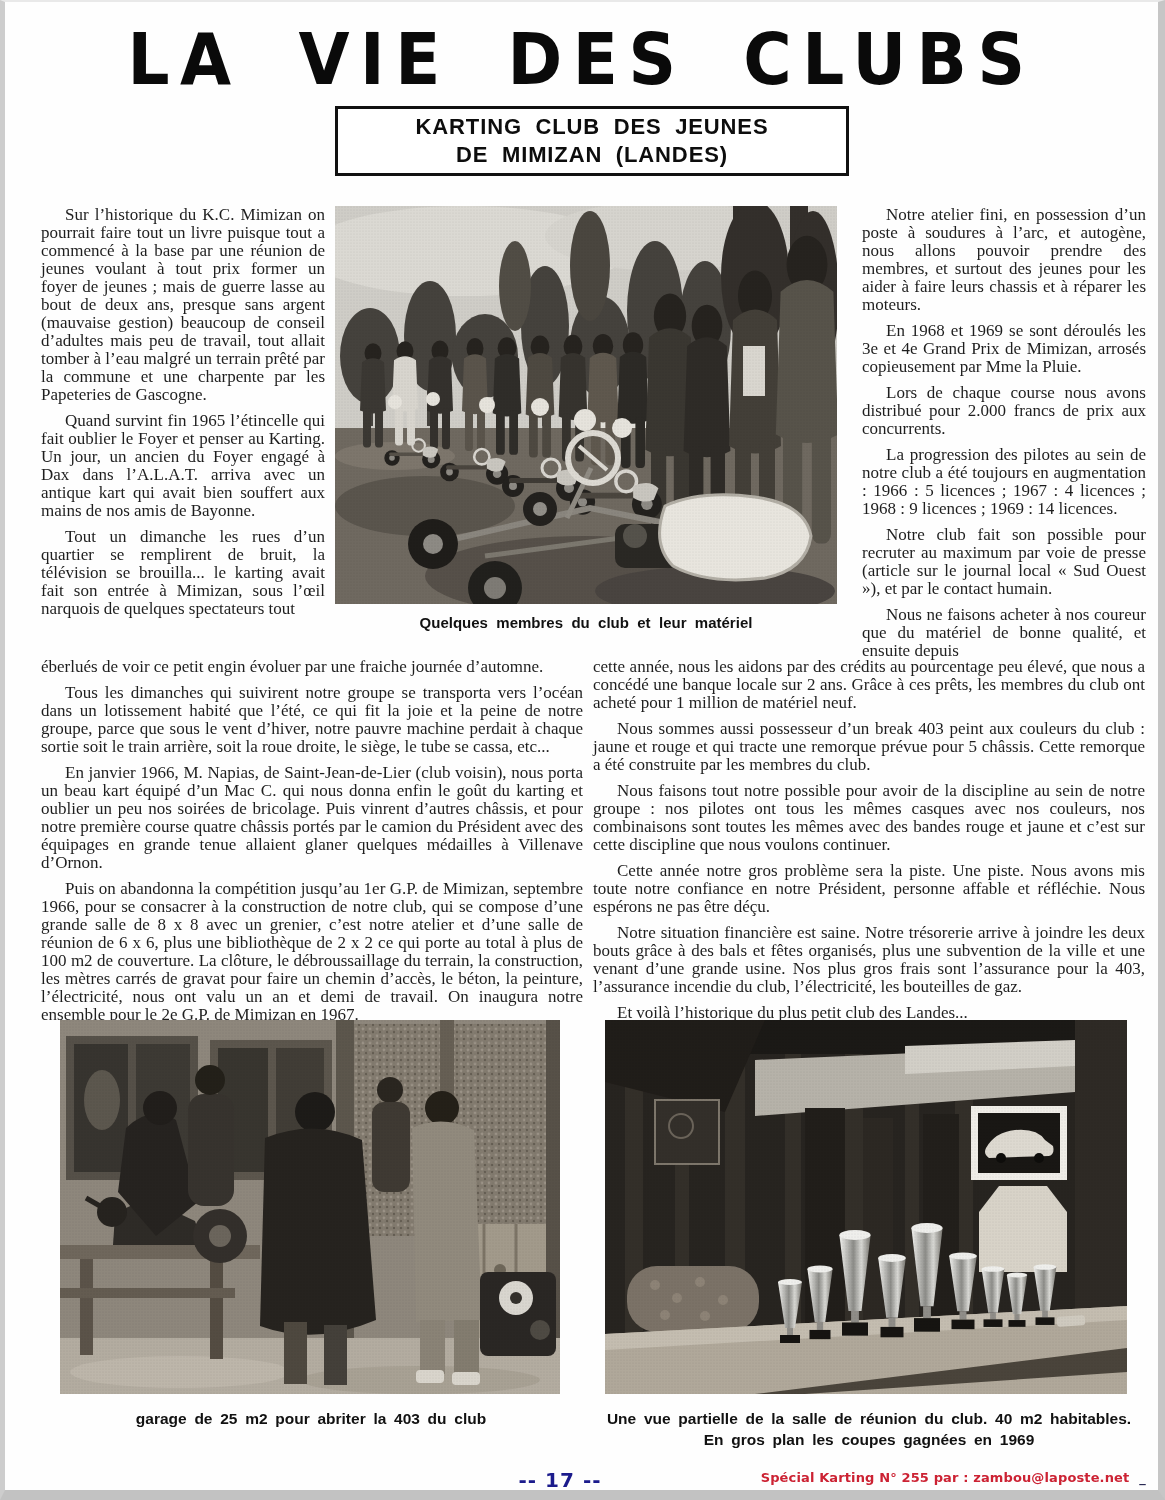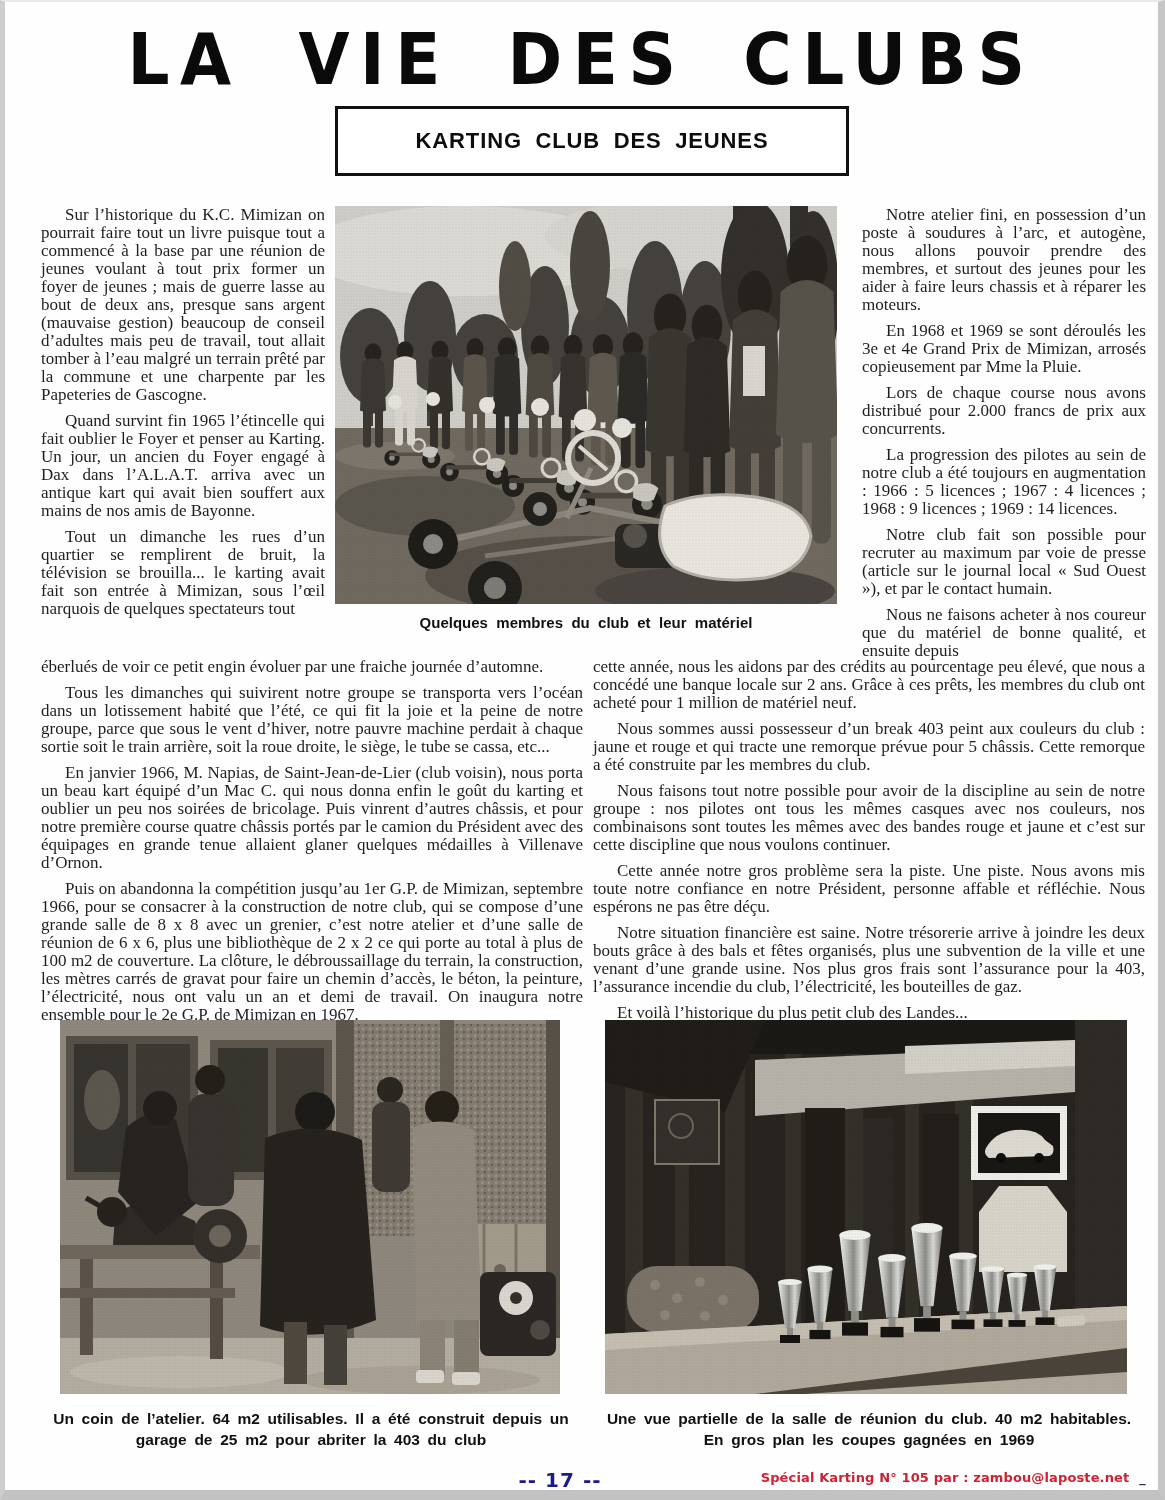--- a/index.html
+++ b/index.html
@@ -56,20 +56,21 @@
 </style>
 </head>
 <body>
 
 <div class="page">
 
   <div class="masthead">LA VIE DES CLUBS</div>
 
   <div class="club-box">
     <div>KARTING CLUB DES JEUNES</div>
+    <div>DE MIMIZAN (LANDES)</div>
   </div>
 
   <div class="txtcol col-left">
     <p>Sur l’historique du K.C. Mimizan on pourrait faire tout un livre puisque tout a commencé à la base par une réunion de jeunes voulant à tout prix former un foyer de jeunes ; mais de guerre lasse au bout de deux ans, presque sans argent (mauvaise gestion) beaucoup de conseil d’adultes mais peu de travail, tout allait tomber à l’eau malgré un terrain prêté par la commune et une charpente par les Papeteries de Gascogne.</p>
     <p>Quand survint fin 1965 l’étincelle qui fait oublier le Foyer et penser au Karting. Un jour, un ancien du Foyer engagé à Dax dans l’A.L.A.T. arriva avec un antique kart qui avait bien souffert aux mains de nos amis de Bayonne.</p>
     <p>Tout un dimanche les rues d’un quartier se remplirent de bruit, la télévision se brouilla... le karting avait fait son entrée à Mimizan, sous l’œil narquois de quelques spectateurs tout</p>
   </div>
 
   <figure class="photo-main">
     <svg width="502" height="398" viewBox="0 0 502 398">
@@ -343,27 +344,26 @@
       <use href="#cup" transform="translate(358,308) scale(1.15,1.2)"></use>
       <use href="#cup" transform="translate(388,306) scale(0.95,0.95)"></use>
       <use href="#cup" transform="translate(412,306) scale(0.85,0.85)"></use>
       <use href="#cup" transform="translate(440,304) scale(0.95,0.95)"></use>
       <rect x="452" y="296" width="28" height="10" rx="3" fill="#cfcabf" transform="rotate(-4 466 301)"></rect>
       <rect width="522" height="374" fill="url(#ht)"></rect>
     </svg>
   </figure>
 
   <div class="cap cap-bottom cap-bl">
-    <div>Un coin de l’atelier. 64 m2 utilisables. Il a été construit depuis un</div>
     <div>garage de 25 m2 pour abriter la 403 du club</div>
   </div>
 
   <div class="cap cap-bottom cap-br">
     <div>Une vue partielle de la salle de réunion du club. 40 m2 habitables.</div>
     <div>En gros plan les coupes gagnées en 1969</div>
   </div>
 
   <div class="pagenum">-- 17 --</div>
   <div class="credit">
-    <span>Spécial Karting N° 105 par :  zambou@laposte.net</span><span class="cursor">_</span>
+    <span>Spécial Karting N° 255 par :  zambou@laposte.net</span><span class="cursor">_</span>
   </div>
 
 </div>
 
 </body></html>

